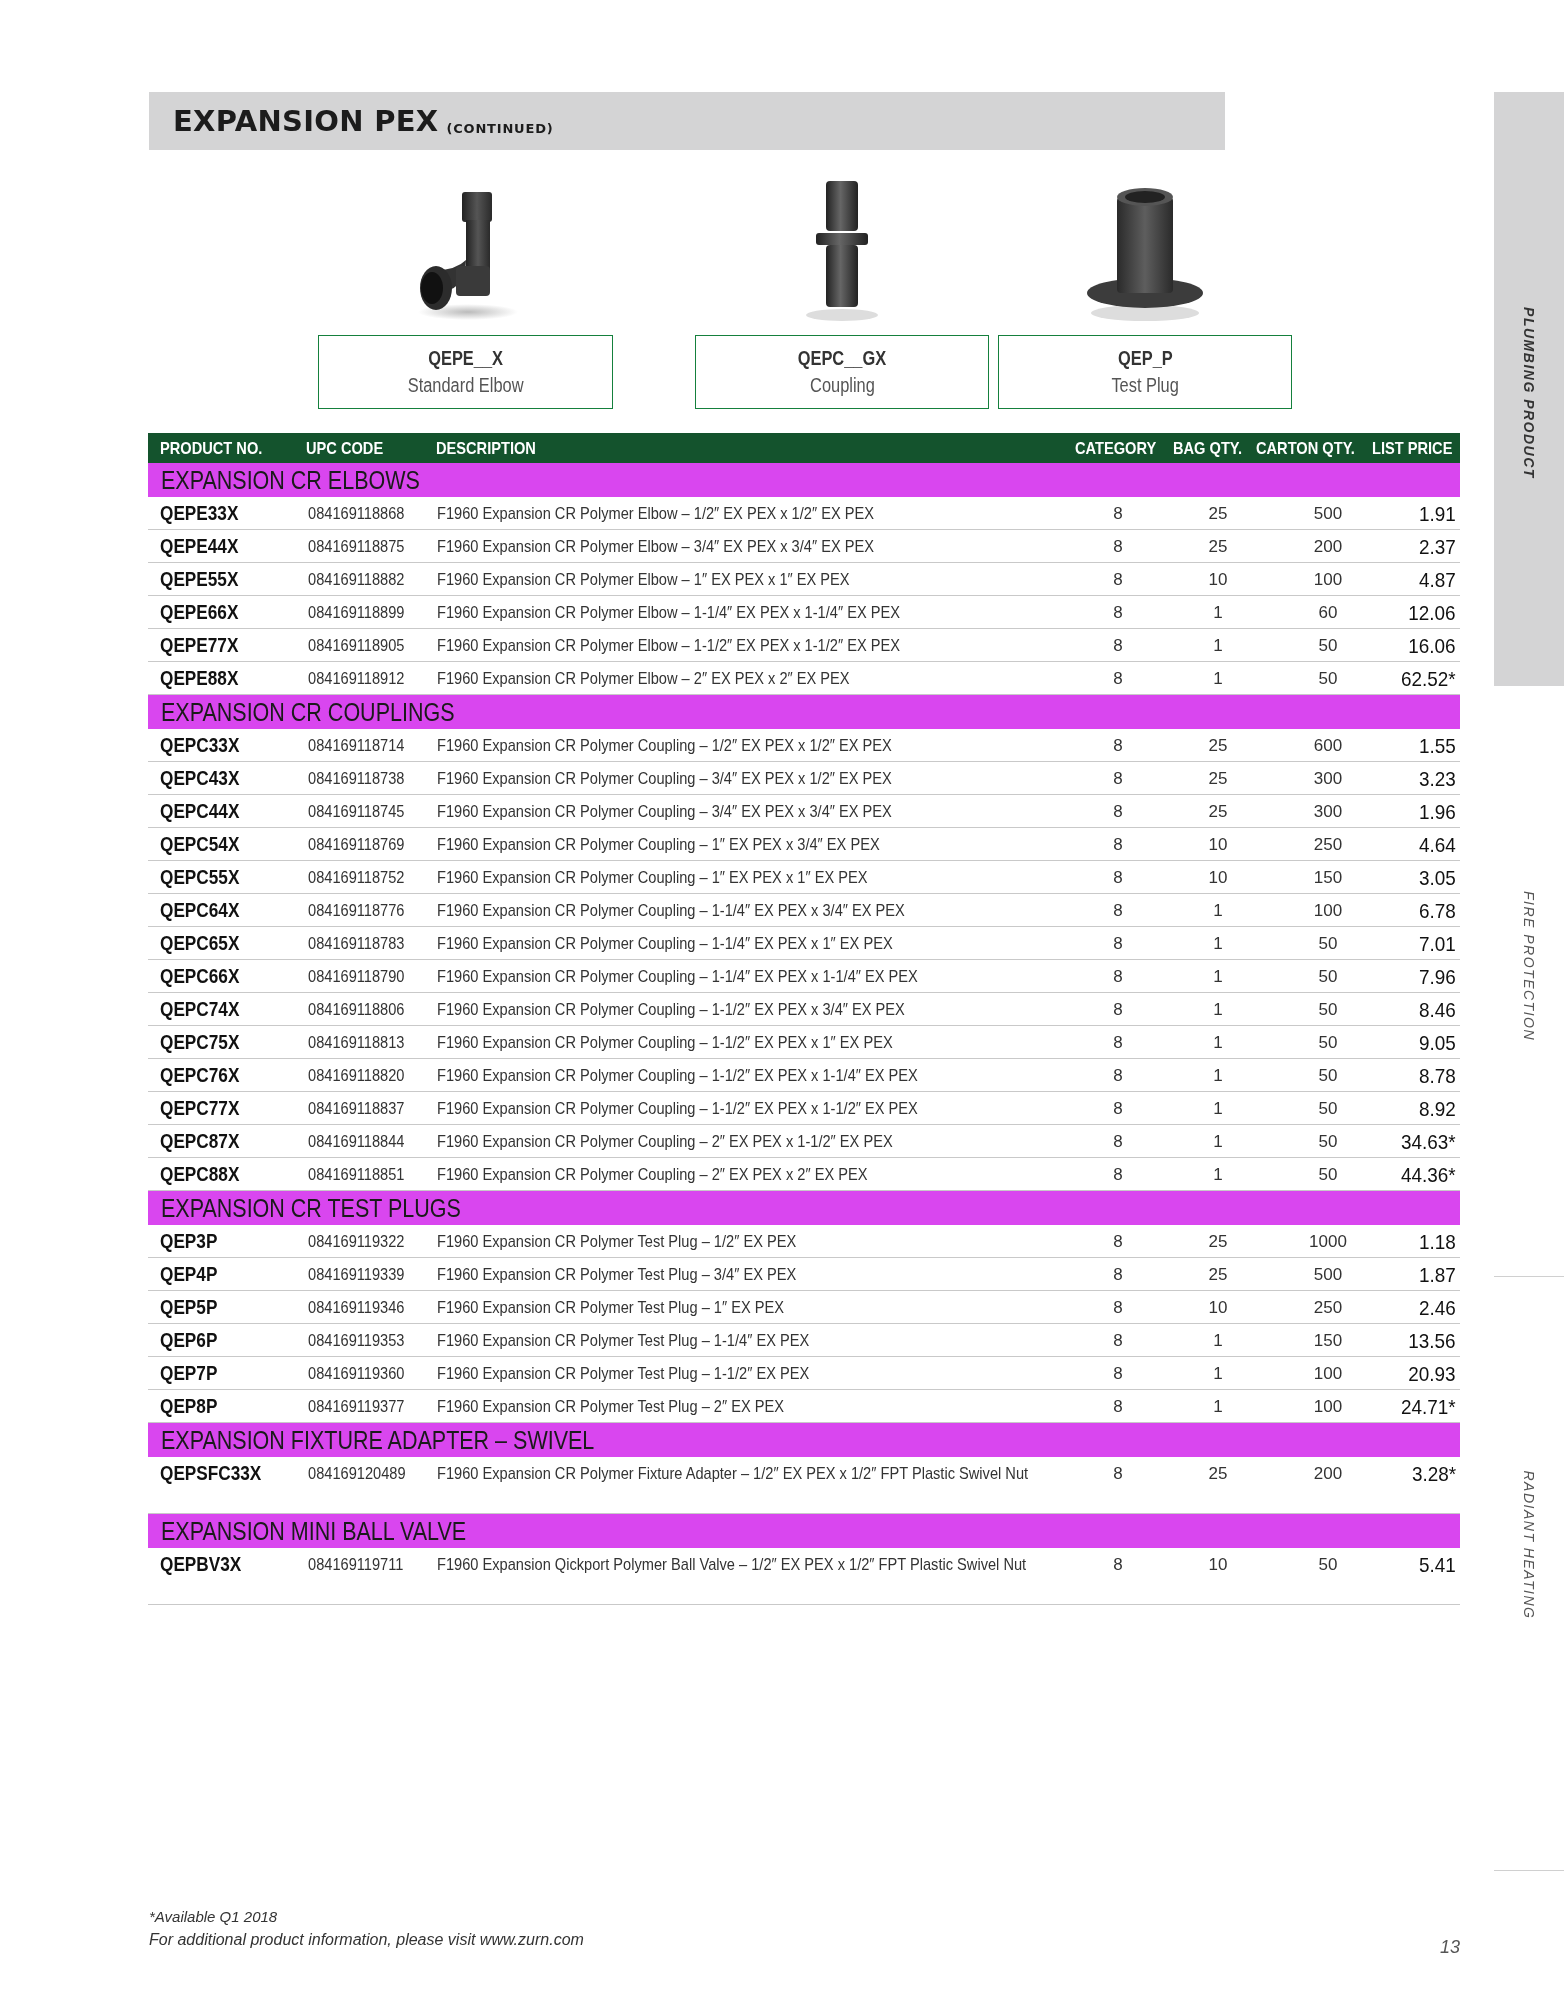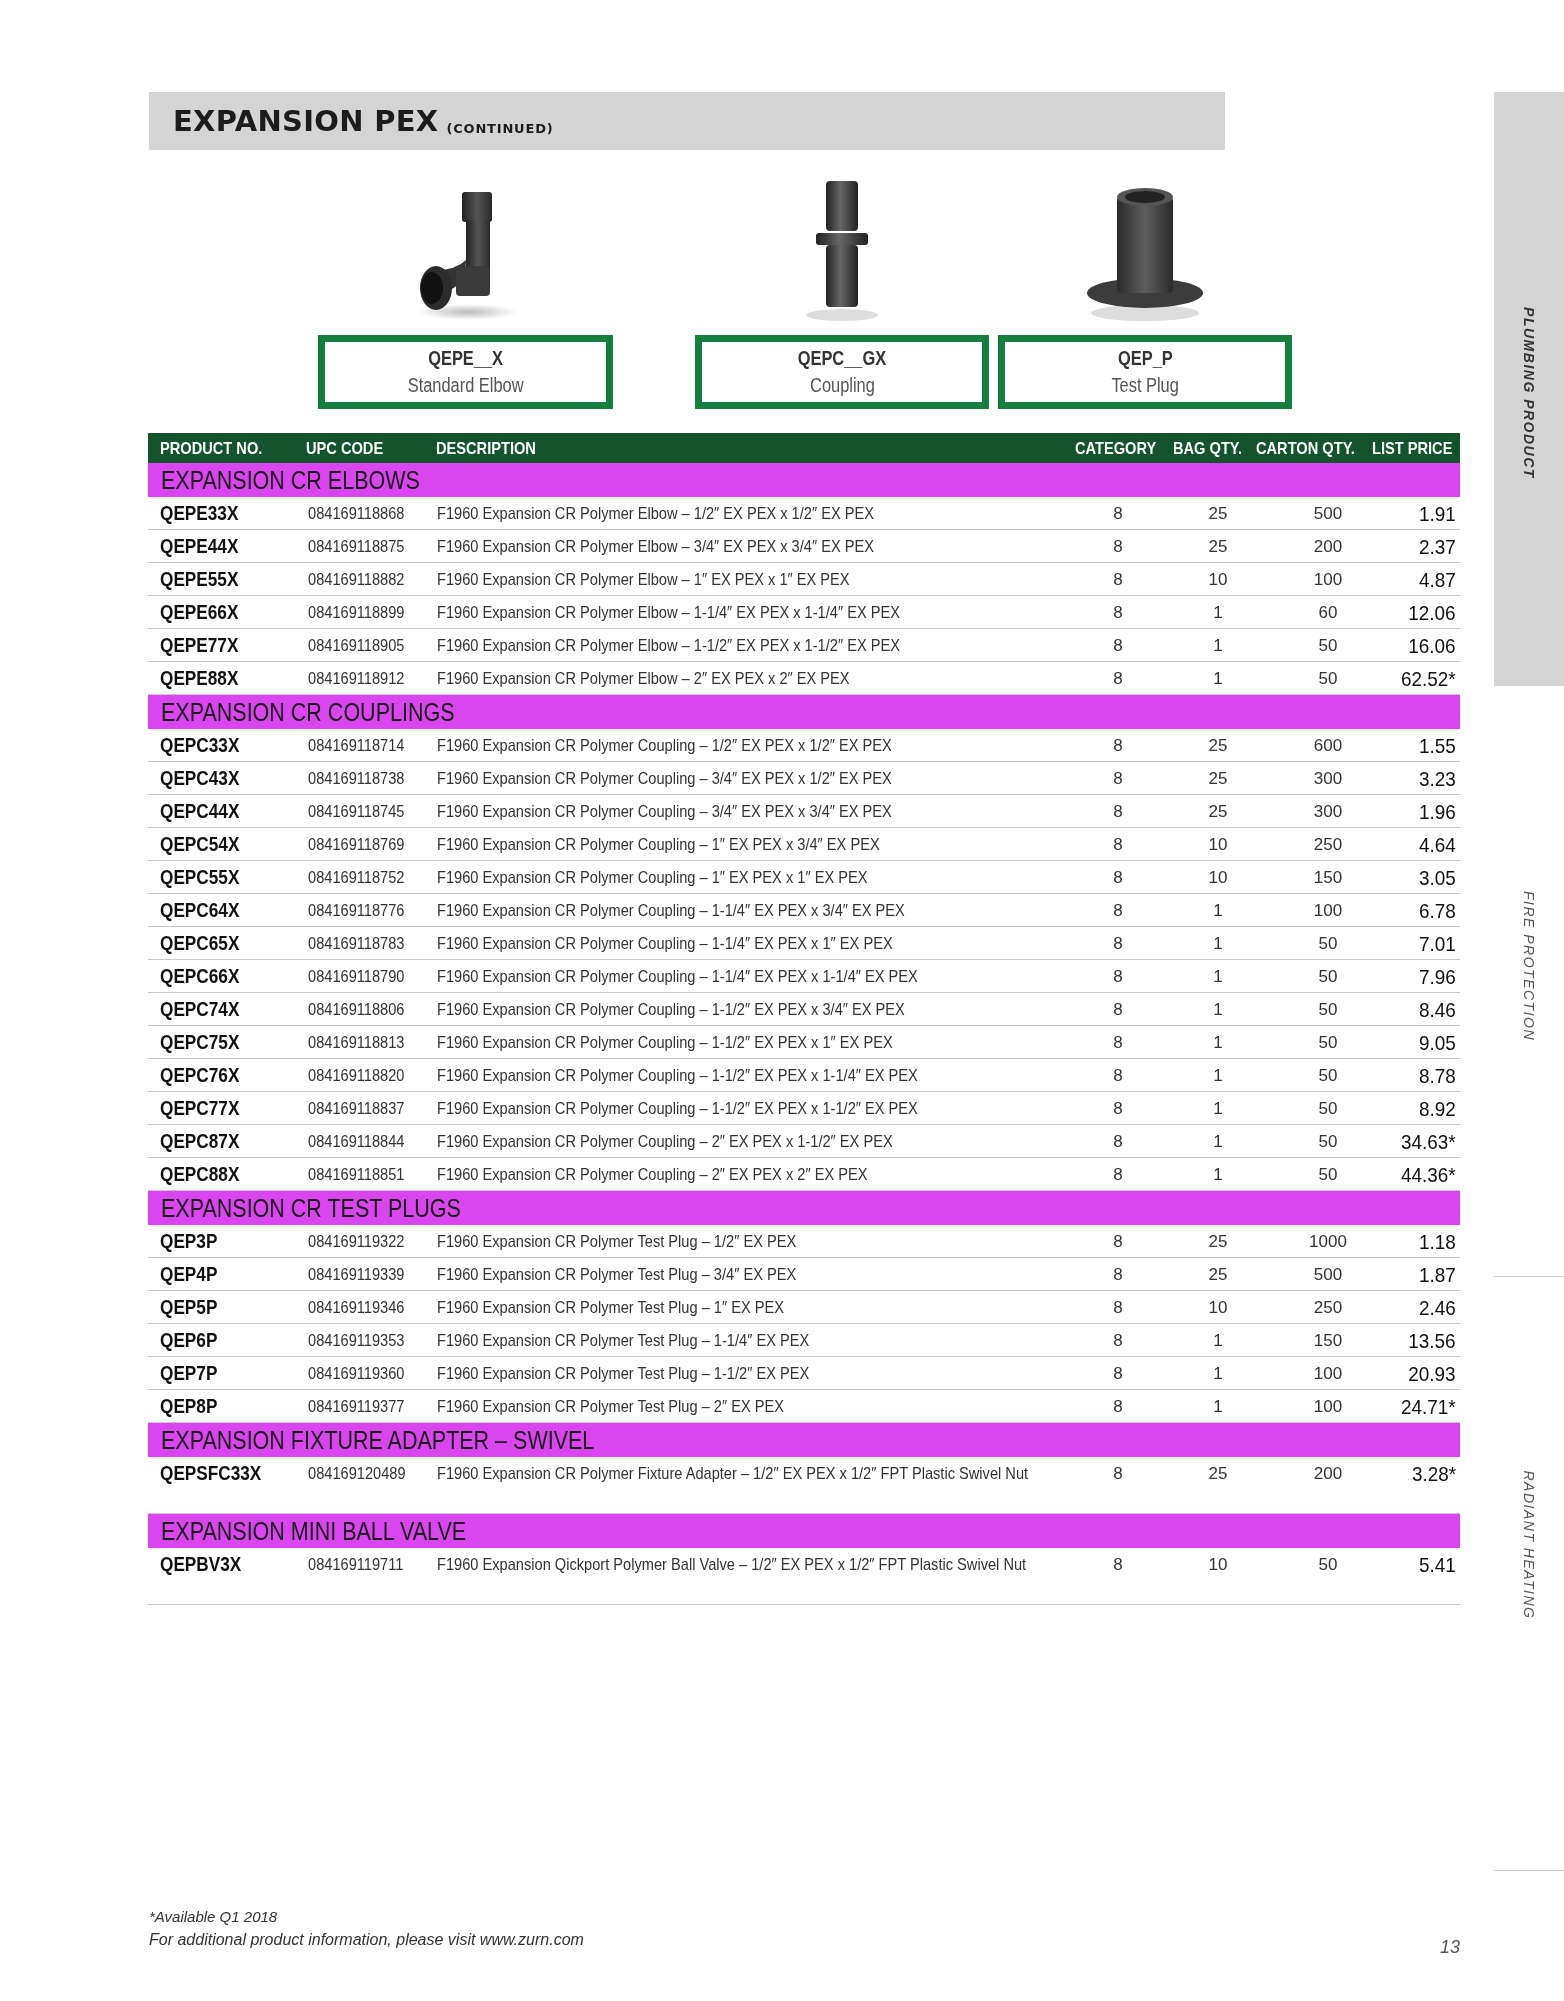--- a/index.html
+++ b/index.html
@@ -10,21 +10,21 @@
     position: absolute; left: 149px; top: 92px; width: 1076px; height: 58px;
     background: #d4d4d5; display: flex; align-items: center; padding-left: 24px;
   }
   .title-main { font-family: "DejaVu Sans", sans-serif; font-weight: bold; font-size: 29px; color: #1c1c1c; letter-spacing: 0.3px; }
   .title-sub { font-family: "DejaVu Sans", sans-serif; font-weight: bold; font-size: 13px; color: #1c1c1c; margin-left: 8px; margin-top: 15px; letter-spacing: 0.8px; }
 
   .products { position: absolute; top: 175px; left: 0; width: 1480px; height: 235px; }
   .product { position: absolute; top: 0; width: 295px; text-align: center; }
   .product-img { height: 150px; display: flex; justify-content: center; align-items: flex-end; }
   .product-label {
-    margin-top: 10px; height: 74px; border: 7px solid #15803d; background: #fff;
+    margin-top: 10px; height: 74px; border: 1px solid #15803d; background: #fff;
     display: flex; flex-direction: column; justify-content: center; align-items: center;
   }
   .product-code { font-family: "Liberation Sans", sans-serif; font-weight: bold; font-size: 20px; color: #333; transform: scaleX(0.82); }
   .product-name { font-family: "Liberation Sans", sans-serif; font-size: 20px; color: #555; transform: scaleX(0.82); margin-top: 4px; }
 
   .table { position: absolute; left: 148px; top: 433px; width: 1312px; }
   .thead { height: 30px; background: #14532d; display: flex; align-items: center; color: #fff; font-weight: bold; font-size: 17px; }
   .thead span { display: inline-block; transform-origin: left center; }
   .hrow { position: relative; height: 30px; }
   .section {

